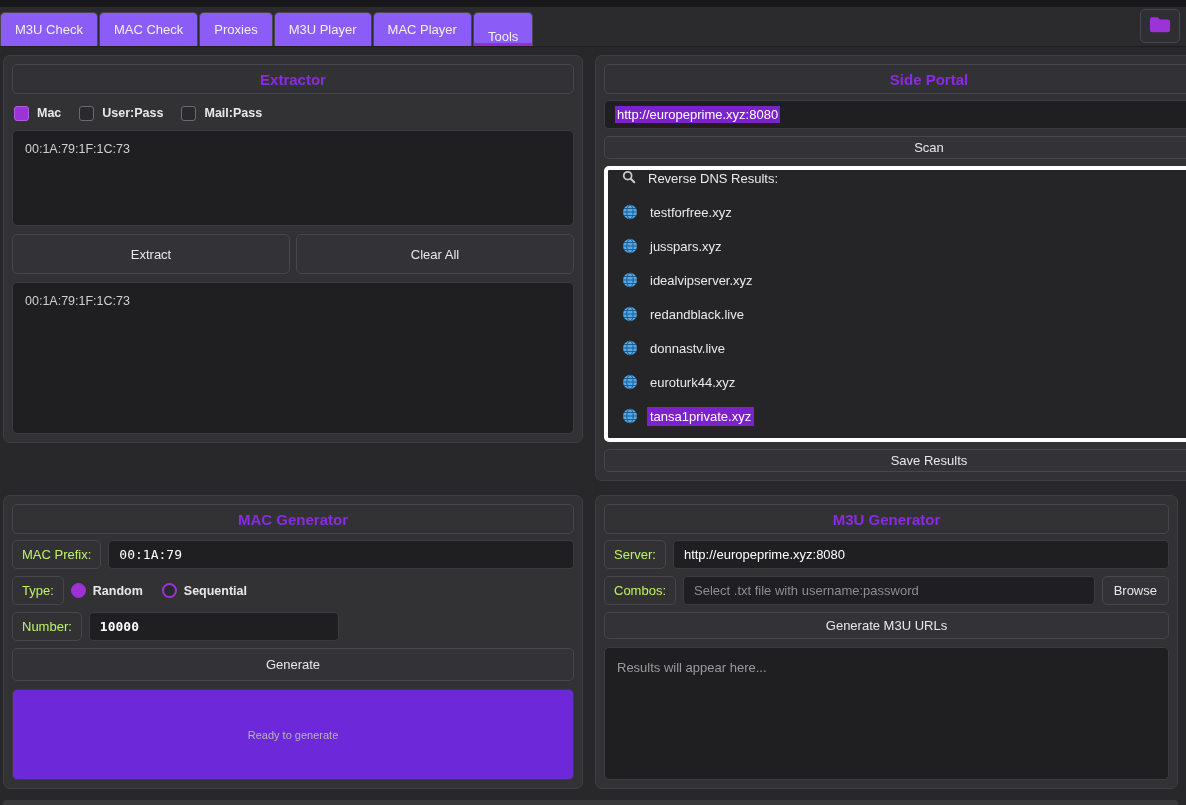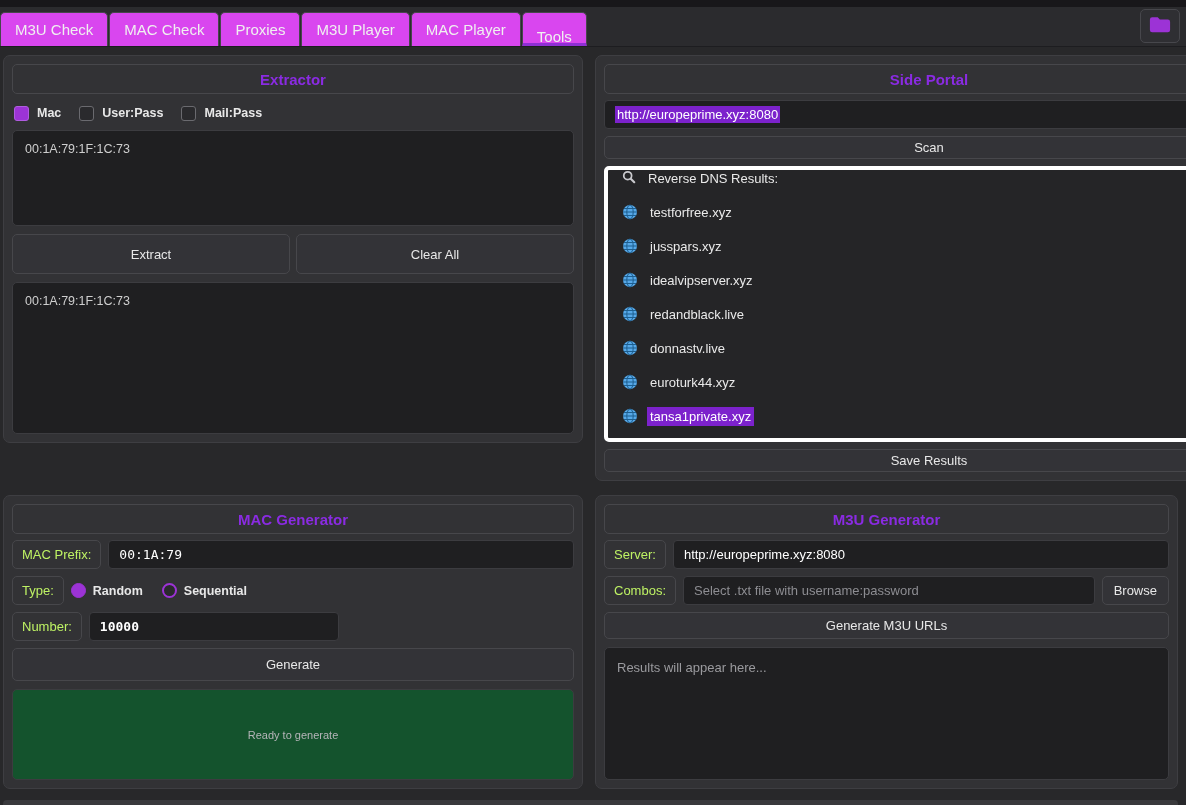--- a/index.html
+++ b/index.html
@@ -15,22 +15,22 @@
 
   
   .tabbar {
     position:absolute; left:0; top:7px; width:1186px; height:40px;
     background:#2b2b2e; border-bottom:1px solid #1d1d20;
     display:flex; align-items:flex-end;
   }
   .tab {
     height:34px; display:flex; align-items:center; justify-content:center;
     padding:16px 14px; margin-right:1px;
-    background:#d946ef; border:1px solid #47474c; border-bottom:none;
-    border-radius:5px 5px 0 0; font-size:15px; color:#f0f0f0; cursor:default;
+    background:#8b5cf6; border:1px solid #47474c; border-bottom:none;
+    border-radius:5px 5px 0 0; font-size:13px; color:#f0f0f0; cursor:default;
     position:relative;
   }
   .tab.active { border-bottom:3px solid #8f2fd4; padding-bottom:0; }
   .folder-btn {
     position:absolute; right:6px; top:2px; width:40px; height:34px;
     border:1px solid #47474c; border-radius:5px; background:#2f2f33;
     display:flex; align-items:center; justify-content:center;
   }
 
   
@@ -107,21 +107,21 @@
   .form-row .label-box { height:29px; }
   .form-row .text-input { height:29px; }
   #mac-prefix-input { flex:1; }
   .radio { width:15px; height:15px; border-radius:50%; flex:0 0 auto; }
   .radio.on  { background:#9c33d6; border:1px solid #9c33d6; }
   .radio.off { background:#2a2a2d; border:2px solid #9c33d6; }
   .radio-label { font-size:12.5px; font-weight:bold; margin-right:12px; }
   #number-input { flex:0 0 250px;font-weight:bold; }
   #generate-btn { flex:0 0 33px; margin-bottom:8px; }
   .status-area {
-    flex:1; background:#14532d; border:1px solid #3c3c40; border-radius:5px;
+    flex:1; background:#6d28d9; border:1px solid #3c3c40; border-radius:5px;
     display:flex; align-items:center; justify-content:center;
     font-size:11px; color:#b5b5b8;
   }
 
   
   #server-input { flex:1; }
   #combos-input { flex:1; color:#8d8d92; }
   #browse-btn { height:29px; padding:0 11px; flex:0 0 auto; }
   #gen-m3u-btn { flex:0 0 27px; margin-bottom:8px; }
   .results-area {

